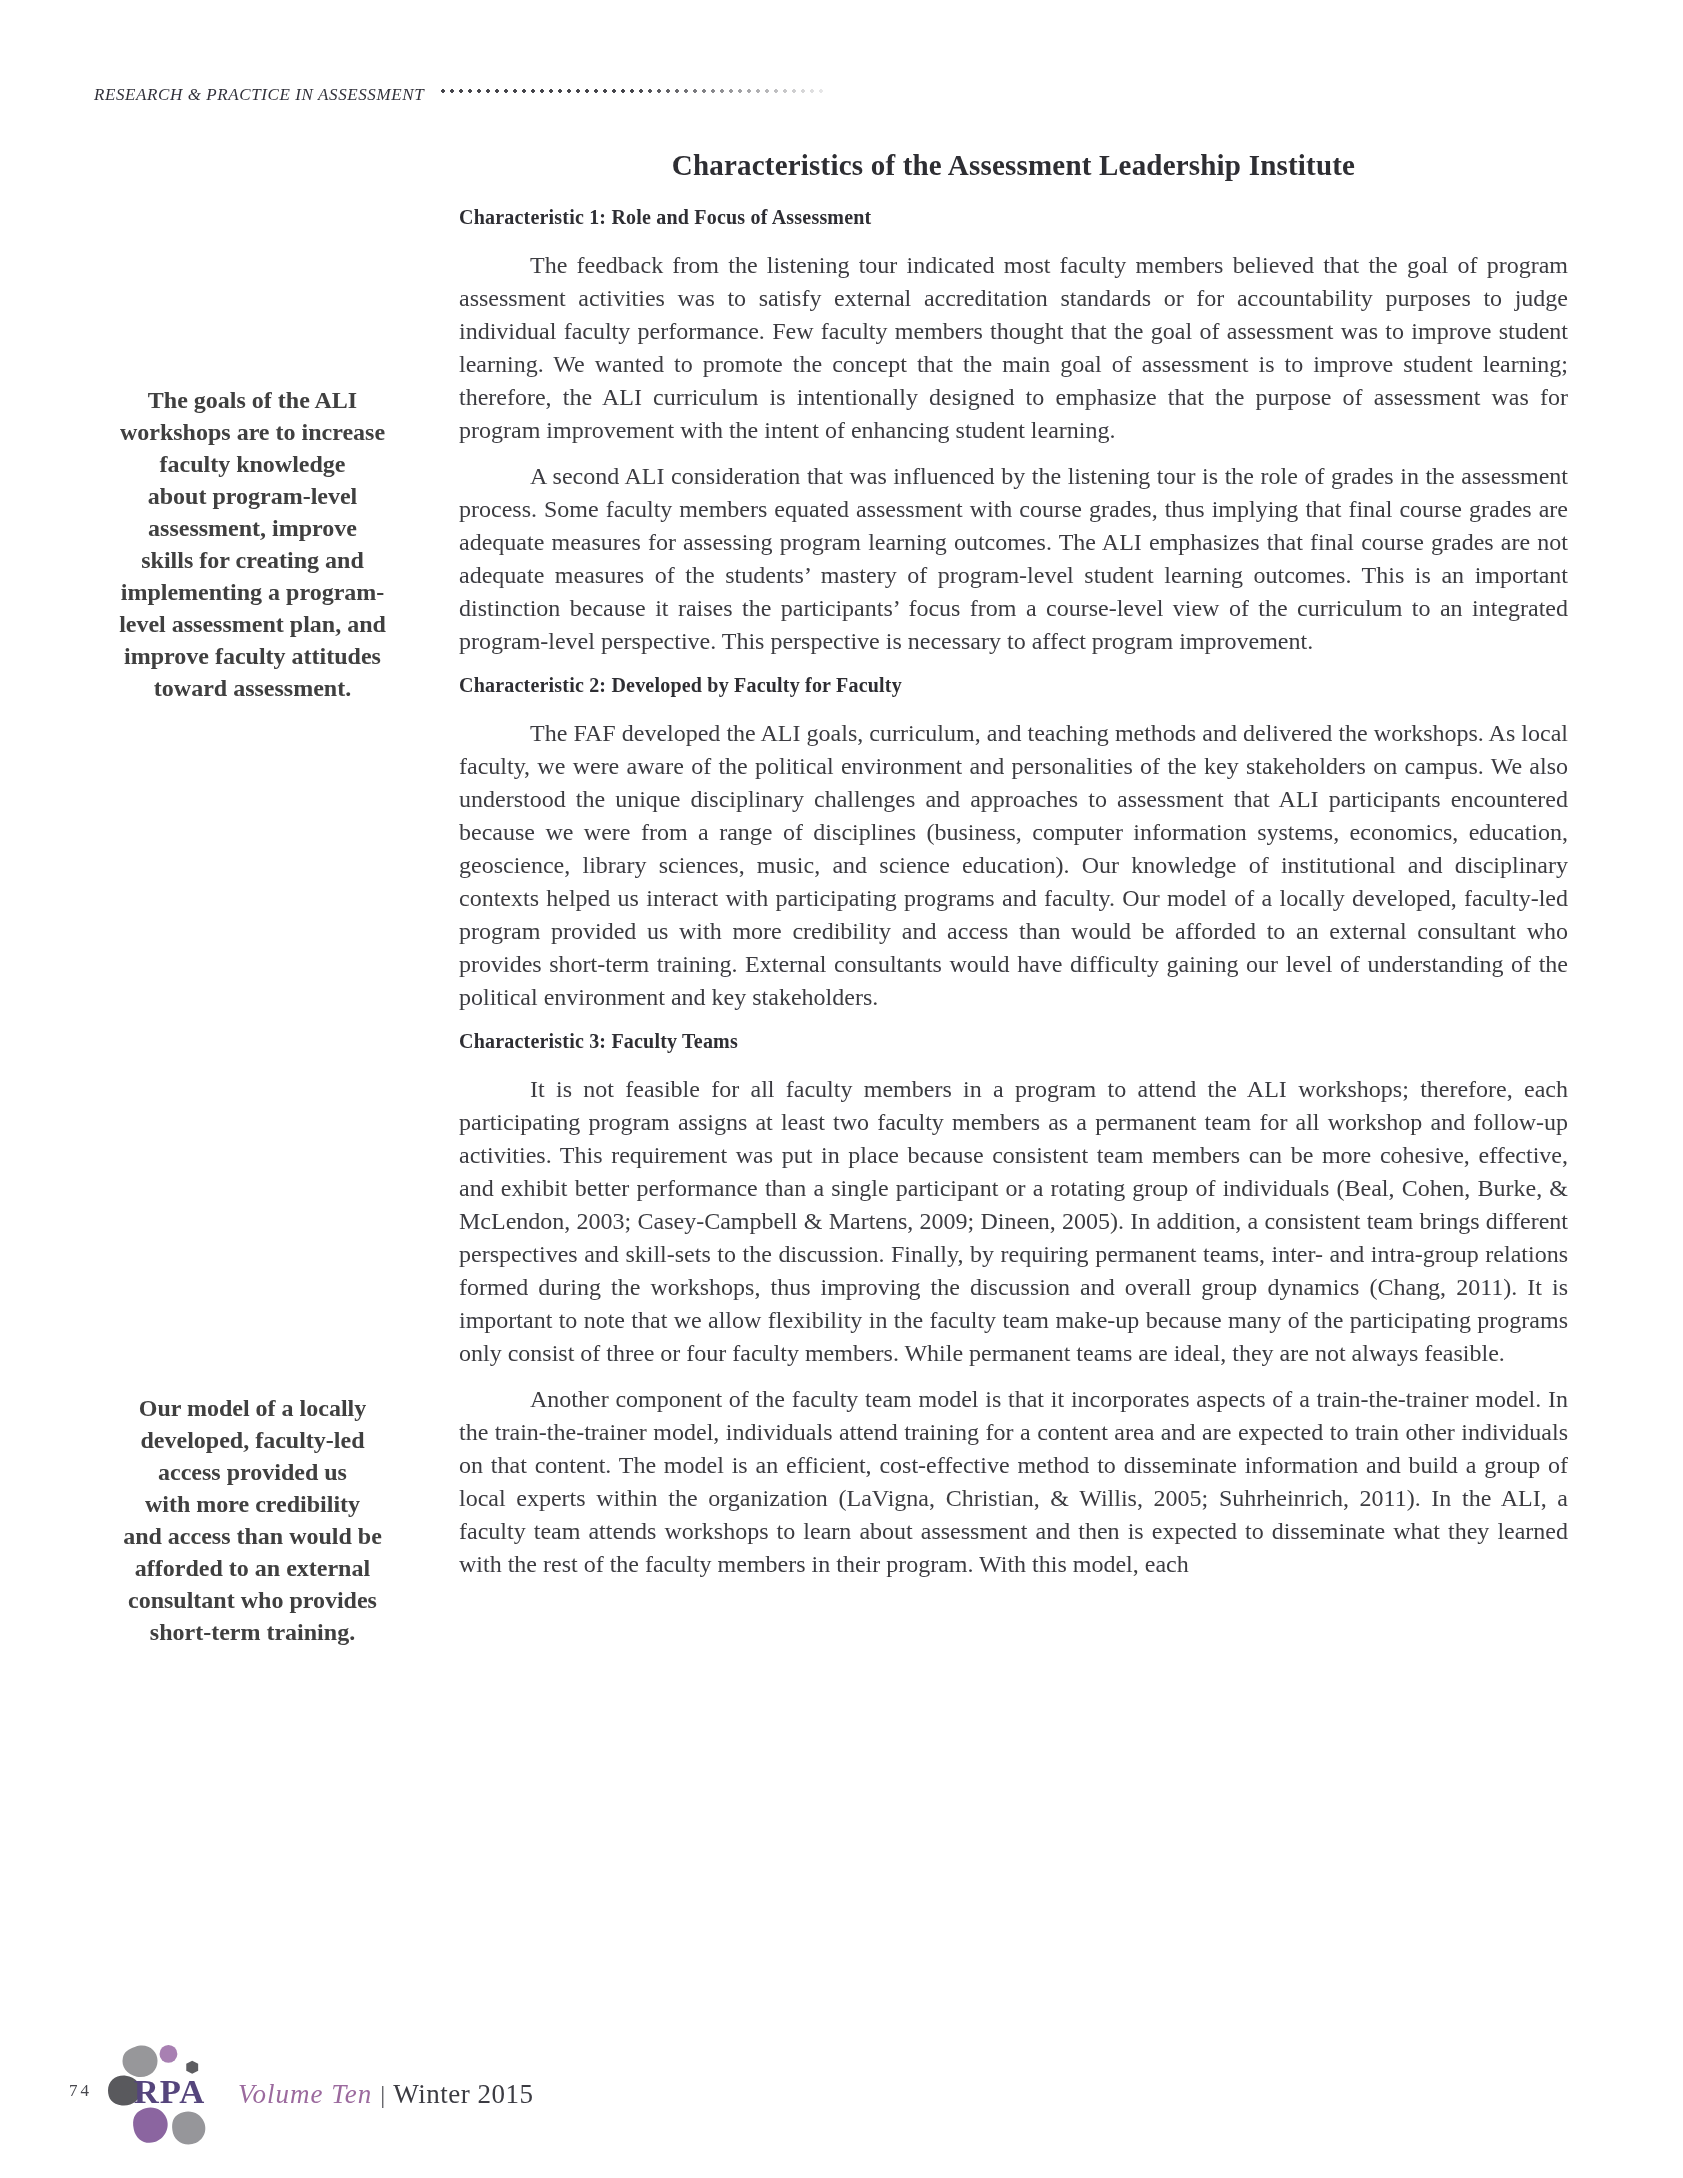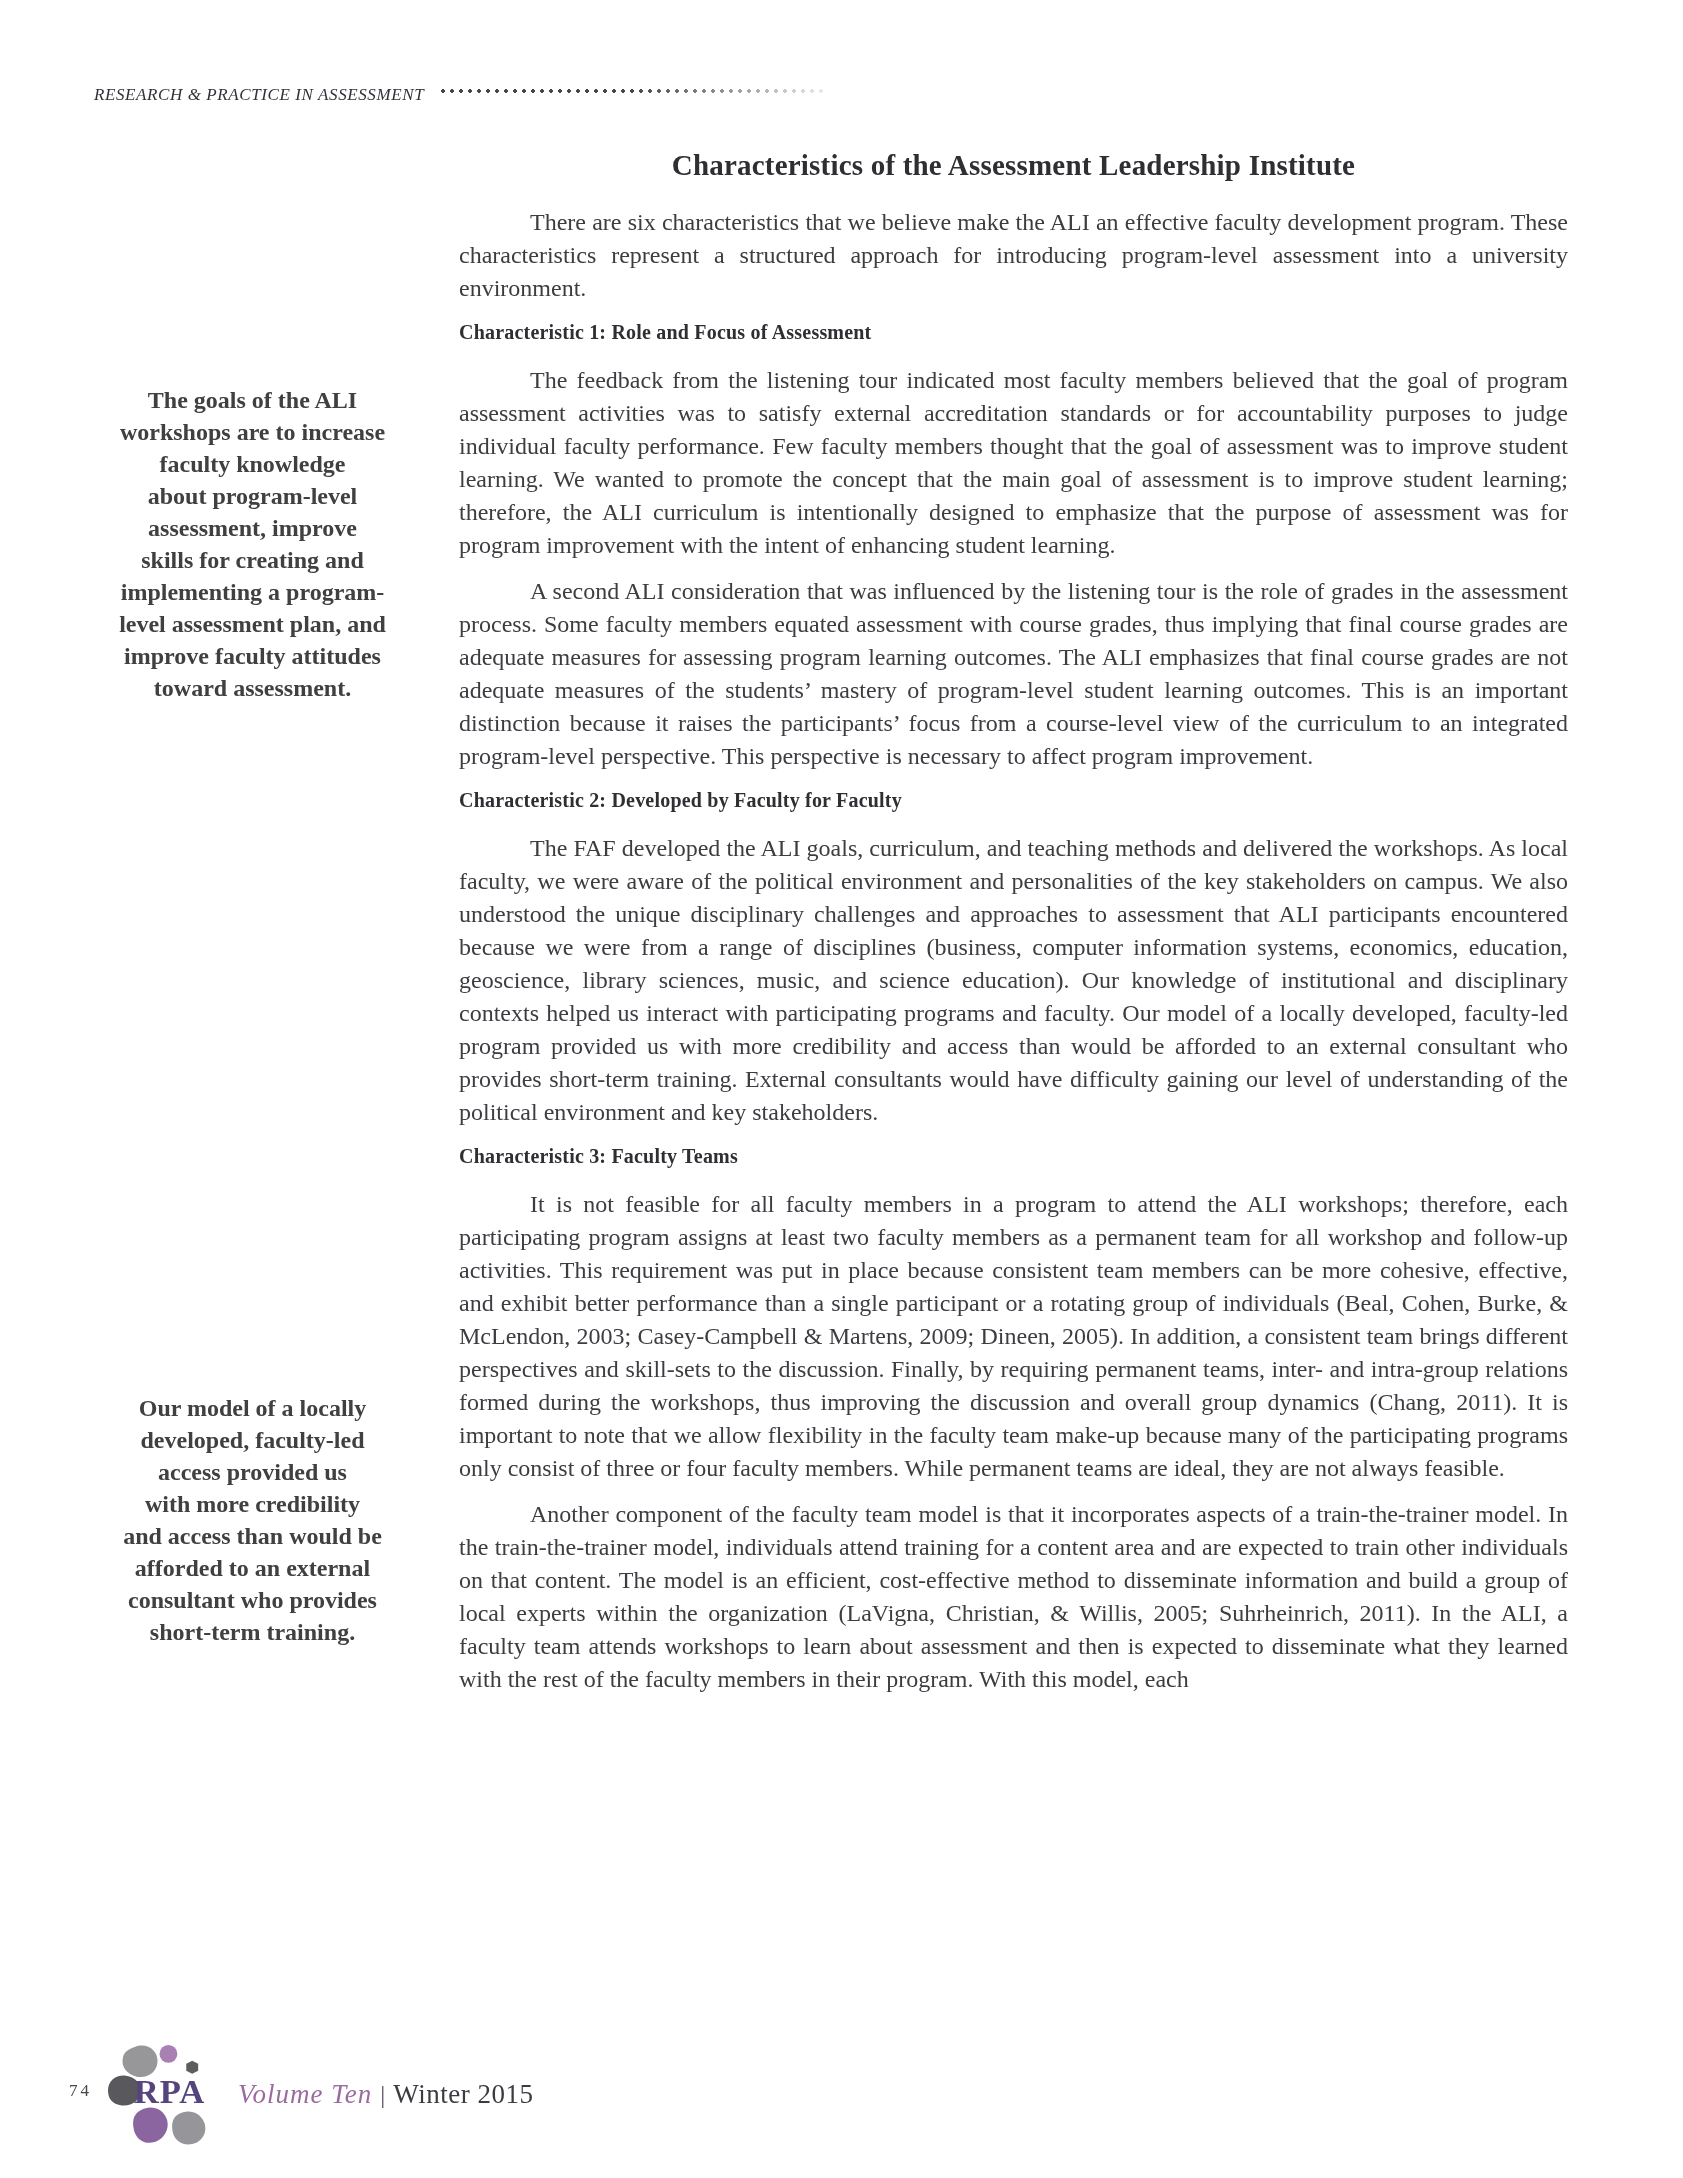--- a/index.html
+++ b/index.html
@@ -139,21 +139,20 @@
     <div>access provided us</div>
     <div>with more credibility</div>
     <div>and access than would be</div>
     <div>afforded to an external</div>
     <div>consultant who provides</div>
     <div>short-term training.</div>
   </div>
 
   <div class="main-col">
     <h1 class="article-title">Characteristics of the Assessment Leadership Institute</h1>
-    <p class="body-para">There are six characteristics that we believe make the ALI an effective faculty development program. These characteristics represent a structured approach for introducing program-level assessment into a university environment.</p>
 
     <h2 class="section-heading">Characteristic 1: Role and Focus of Assessment</h2>
     <p class="body-para">The feedback from the listening tour indicated most faculty members believed that the goal of program assessment activities was to satisfy external accreditation standards or for accountability purposes to judge individual faculty performance. Few faculty members thought that the goal of assessment was to improve student learning. We wanted to promote the concept that the main goal of assessment is to improve student learning; therefore, the ALI curriculum is intentionally designed to emphasize that the purpose of assessment was for program improvement with the intent of enhancing student learning.</p>
     <p class="body-para">A second ALI consideration that was influenced by the listening tour is the role of grades in the assessment process. Some faculty members equated assessment with course grades, thus implying that final course grades are adequate measures for assessing program learning outcomes. The ALI emphasizes that final course grades are not adequate measures of the students’ mastery of program-level student learning outcomes. This is an important distinction because it raises the participants’ focus from a course-level view of the curriculum to an integrated program-level perspective. This perspective is necessary to affect program improvement.</p>
 
     <h2 class="section-heading">Characteristic 2: Developed by Faculty for Faculty</h2>
     <p class="body-para">The FAF developed the ALI goals, curriculum, and teaching methods and delivered the workshops. As local faculty, we were aware of the political environment and personalities of the key stakeholders on campus. We also understood the unique disciplinary challenges and approaches to assessment that ALI participants encountered because we were from a range of disciplines (business, computer information systems, economics, education, geoscience, library sciences, music, and science education). Our knowledge of institutional and disciplinary contexts helped us interact with participating programs and faculty. Our model of a locally developed, faculty-led program provided us with more credibility and access than would be afforded to an external consultant who provides short-term training. External consultants would have difficulty gaining our level of understanding of the political environment and key stakeholders.</p>
 
     <h2 class="section-heading">Characteristic 3: Faculty Teams</h2>
     <p class="body-para">It is not feasible for all faculty members in a program to attend the ALI workshops; therefore, each participating program assigns at least two faculty members as a permanent team for all workshop and follow-up activities. This requirement was put in place because consistent team members can be more cohesive, effective, and exhibit better performance than a single participant or a rotating group of individuals (Beal, Cohen, Burke, &amp; McLendon, 2003; Casey-Campbell &amp; Martens, 2009; Dineen, 2005). In addition, a consistent team brings different perspectives and skill-sets to the discussion. Finally, by requiring permanent teams, inter- and intra-group relations formed during the workshops, thus improving the discussion and overall group dynamics (Chang, 2011). It is important to note that we allow flexibility in the faculty team make-up because many of the participating programs only consist of three or four faculty members. While permanent teams are ideal, they are not always feasible.</p>

